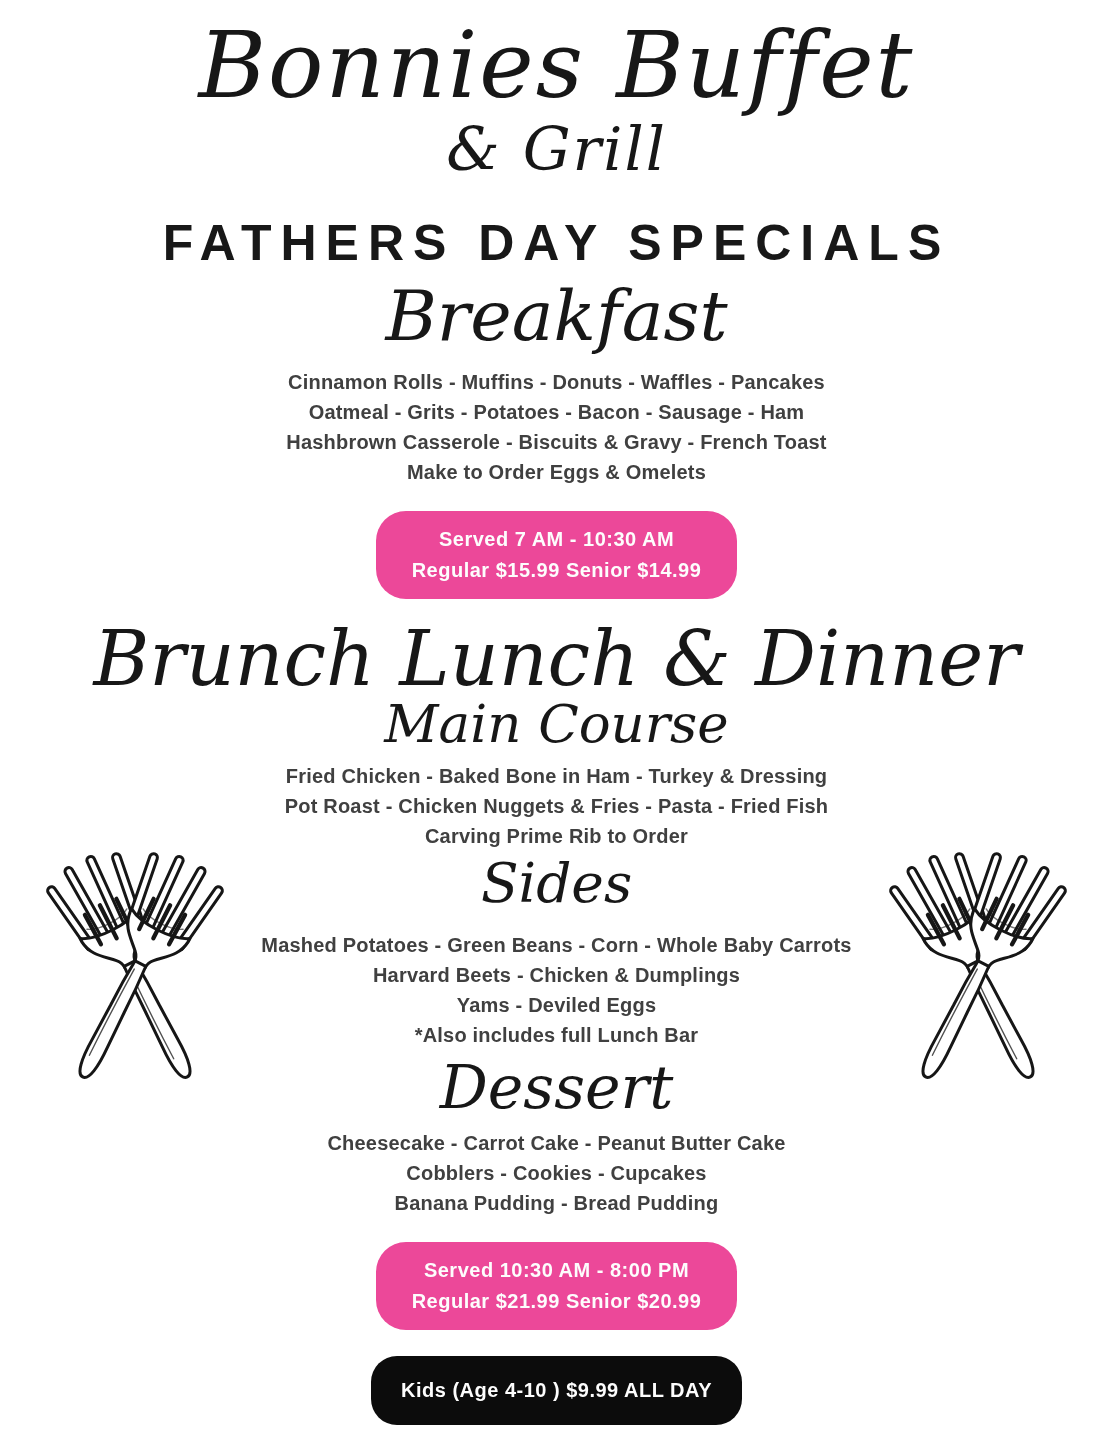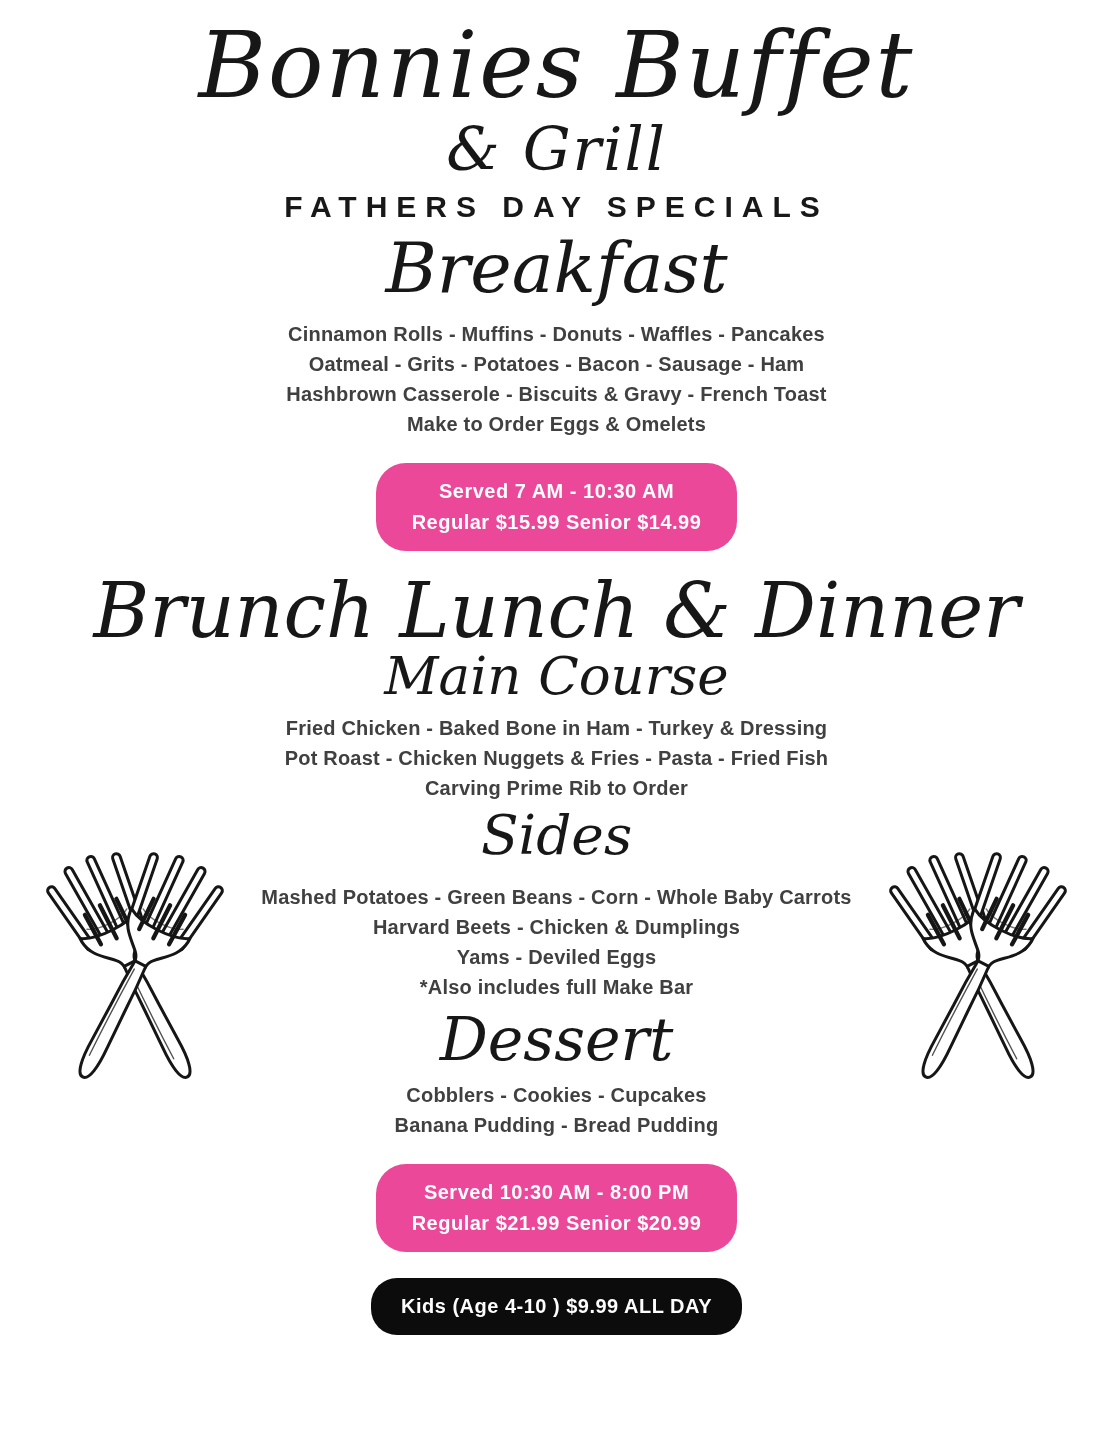--- a/index.html
+++ b/index.html
@@ -19,22 +19,22 @@
   }
   .script {
     font-family: "DejaVu Serif", serif;
     font-style: italic;
     font-weight: normal;
     color: #171717;
   }
   .title-line1 { font-size: 92px; line-height: 1.12; letter-spacing: 2px; }
   .title-line2 { font-size: 60px; line-height: 1.08; letter-spacing: 2px; }
   .subtitle {
-    margin-top: 8px;
-    font-size: 30px;
+    margin-top: 32px;
+    font-size: 50px;
     font-weight: bold;
     letter-spacing: 9px;
     color: #181818;
   }
   .h-breakfast   { margin-top: 8px;  font-size: 70px; line-height: 1.05; }
   .h-brunch      { margin-top: 20px; font-size: 76px; line-height: 1.05; text-align: center; }
   .h-maincourse  { margin-top: -4px; font-size: 53px; line-height: 1.1; }
   .h-sides       { margin-top: 2px;  font-size: 55px; line-height: 1.1; }
   .h-dessert     { margin-top: 4px;  font-size: 60px; line-height: 1.1; }
   .menu-lines { margin-top: 14px; }
@@ -60,21 +60,21 @@
     font-weight: bold;
     line-height: 1.55;
     letter-spacing: 0.5px;
     color: #fdfdfd;
   }
   .kids-badge {
     display: inline-block;
     background: #0c0c0c;
     color: #ffffff;
     border-radius: 26px;
-    padding: 13px 30px;
+    padding: 19px 30px;
     margin-top: 26px;
   }
   .forks {
     position: absolute;
     bottom: 8px;
     width: 258px;
     height: 292px;
   }
   .forks.left  { left: 6px; }
   .forks.right { right: 6px; }
@@ -114,25 +114,26 @@
       <div class="menu-line">Fried Chicken - Baked Bone in Ham - Turkey &amp; Dressing</div>
       <div class="menu-line">Pot Roast - Chicken Nuggets &amp; Fries - Pasta - Fried Fish</div>
       <div class="menu-line">Carving Prime Rib to Order</div>
     </div>
 
     <div class="script h-sides">Sides</div>
     <div class="menu-lines loose">
       <div class="menu-line">Mashed Potatoes - Green Beans - Corn - Whole Baby Carrots</div>
       <div class="menu-line">Harvard Beets - Chicken &amp; Dumplings</div>
       <div class="menu-line">Yams - Deviled Eggs</div>
-      <div class="menu-line">*Also includes full Make Bar</div>
+      <div class="menu-line">*Also includes full Lunch Bar</div>
     </div>
 
     <div class="script h-dessert">Dessert</div>
     <div class="menu-lines tight">
+      <div class="menu-line">Cheesecake - Carrot Cake - Peanut Butter Cake</div>
       <div class="menu-line">Cobblers - Cookies - Cupcakes</div>
       <div class="menu-line">Banana Pudding - Bread Pudding</div>
     </div>
 
     <div>
       <div class="badge">
         <div class="badge-line">Served 10:30 AM - 8:00 PM</div>
         <div class="badge-line">Regular $21.99 Senior $20.99</div>
       </div>
     </div>

